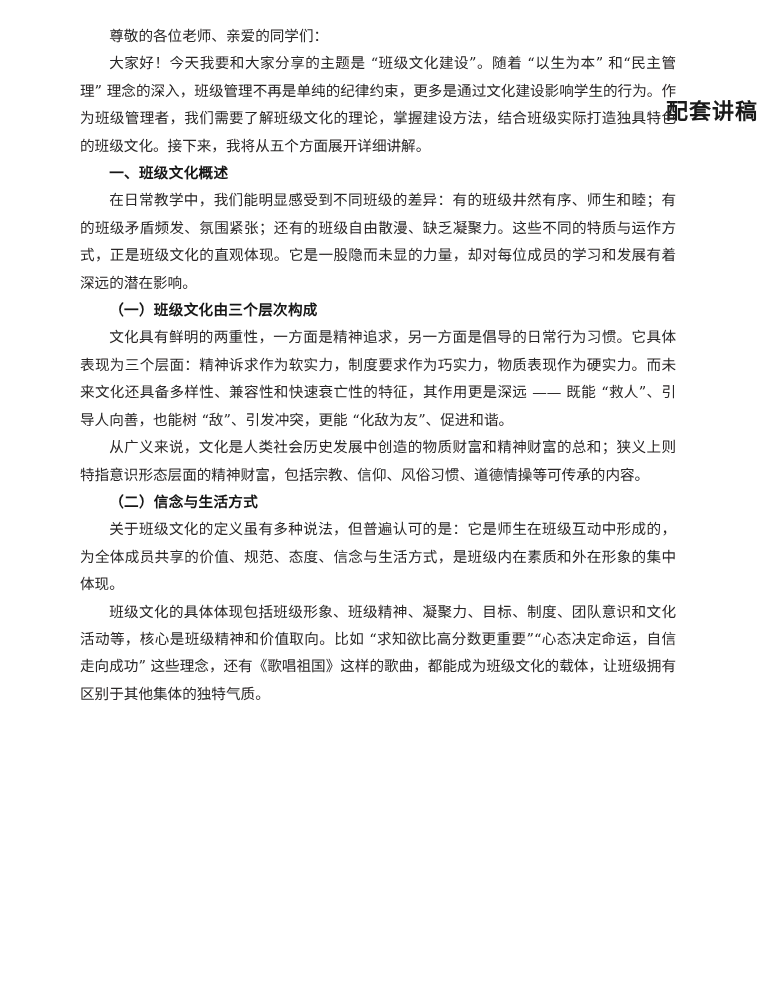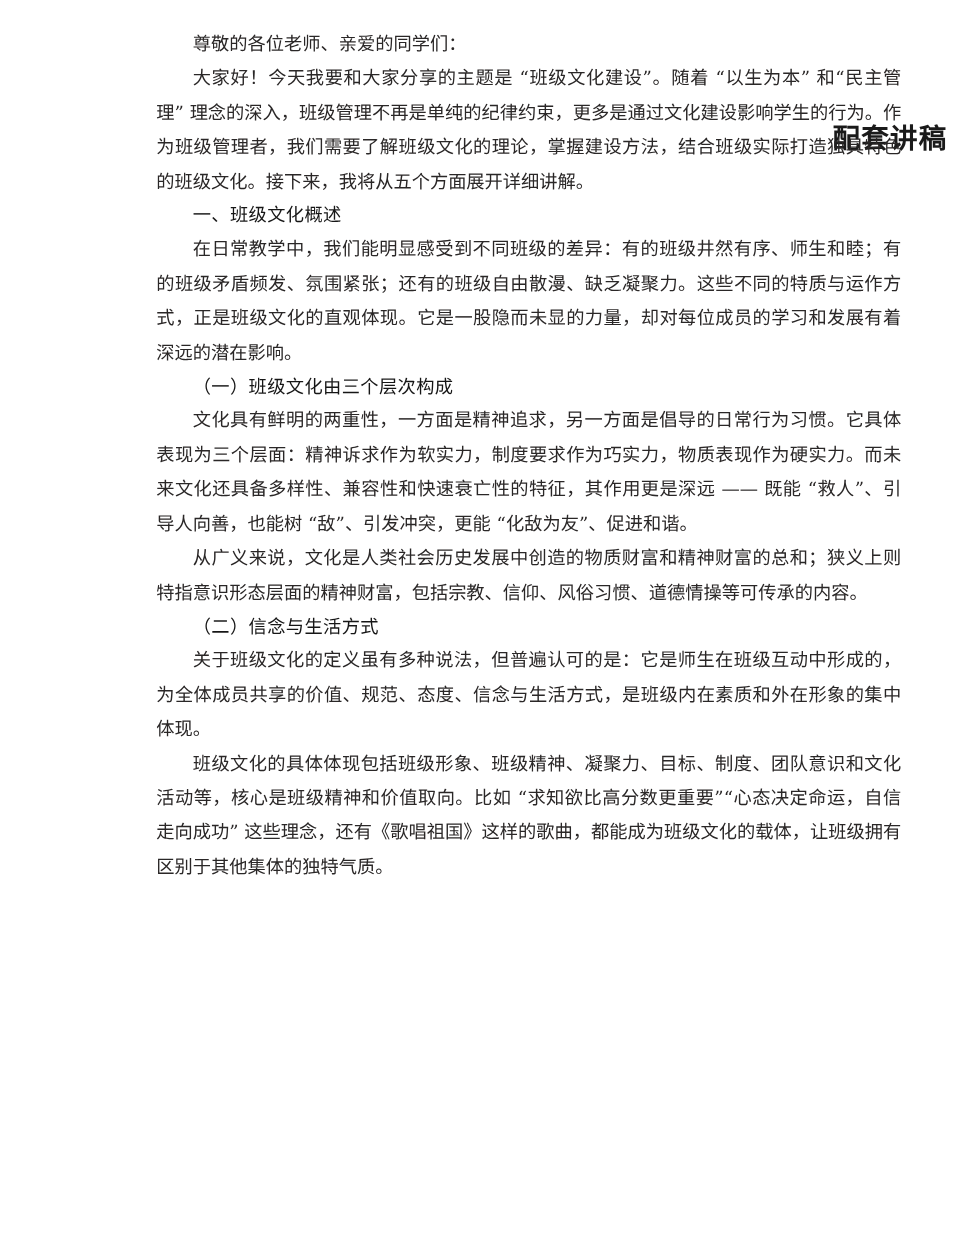--- a/index.html
+++ b/index.html
@@ -18,21 +18,20 @@
     height: 1000px;
     background: #ffffff;
     overflow: hidden;
     box-sizing: border-box;
   }
   .content {
     position: absolute;
     left: 80px;
     top: 0;
     width: 596px;
-    margin-left: 45px;
   }
   .doc-title {
     font-size: 22px;
     font-weight: bold;
     text-align: right;
     letter-spacing: 1px;
     margin: 12px;
     padding-top: 84px;
     padding-bottom: 0;
     line-height: 30px;
@@ -48,21 +47,21 @@
     text-align: justify;
     text-justify: inter-ideograph;
     text-indent: 2em;
     color: #2a2727;
     word-break: break-all;
   }
   p.heading {
     margin: 0;
     font-size: 14.6px;
     line-height: 27.4px;
-    font-weight: normal;
+    font-weight: bold;
     text-indent: 2em;
     text-align: left;
     color: #161616;
     letter-spacing: 0.3px;
   }
 </style>
 </head>
 <body>
 
 <div class="page">

